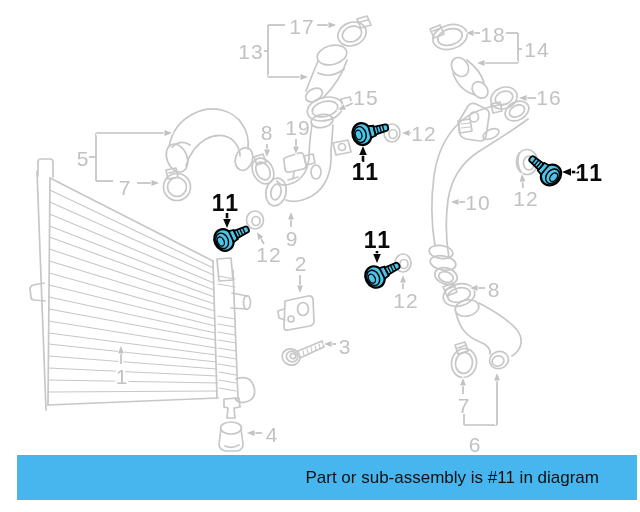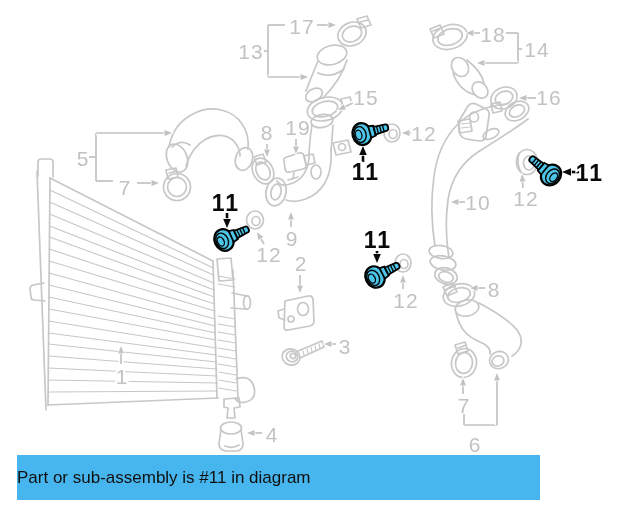--- a/index.html
+++ b/index.html
@@ -5,23 +5,23 @@
   html,body{margin:0;padding:0;background:#ffffff;}
   .stage{position:relative;width:640px;height:512px;background:#fff;overflow:hidden;
          font-family:"Liberation Sans", sans-serif;}
   #diagram-svg{position:absolute;left:0;top:0;}
   #diagram-art path,#diagram-art ellipse,#diagram-art circle{
     stroke:var(--line,#c7c7c7);fill:none;stroke-width:1.7;
     stroke-linecap:round;stroke-linejoin:round;}
   #diagram-art .thin{stroke-width:1.1;}
   .bolt-fill{fill:var(--hl,#4cc5e8);stroke:#000;}
   .bolt-line{fill:none;stroke:#000;}
-  #banner{position:absolute;left:17px;top:455px;width:523px;height:45px;
+  #banner{position:absolute;left:17px;top:455px;width:620px;height:45px;
           box-sizing:border-box;display:flex;flex-direction:column;justify-content:center;
-          align-items:flex-start;padding-right:38px;padding-top:1px;
+          align-items:flex-end;padding-right:38px;padding-top:1px;
           font-size:17px;line-height:20.5px;white-space:nowrap;}
   text{font-family:"Liberation Sans", sans-serif;}
 </style>
 </head>
 <body>
 
 <div class="stage">
   <svg id="diagram-svg" width="640" height="512" viewBox="0 0 640 512">
 
     <defs>

